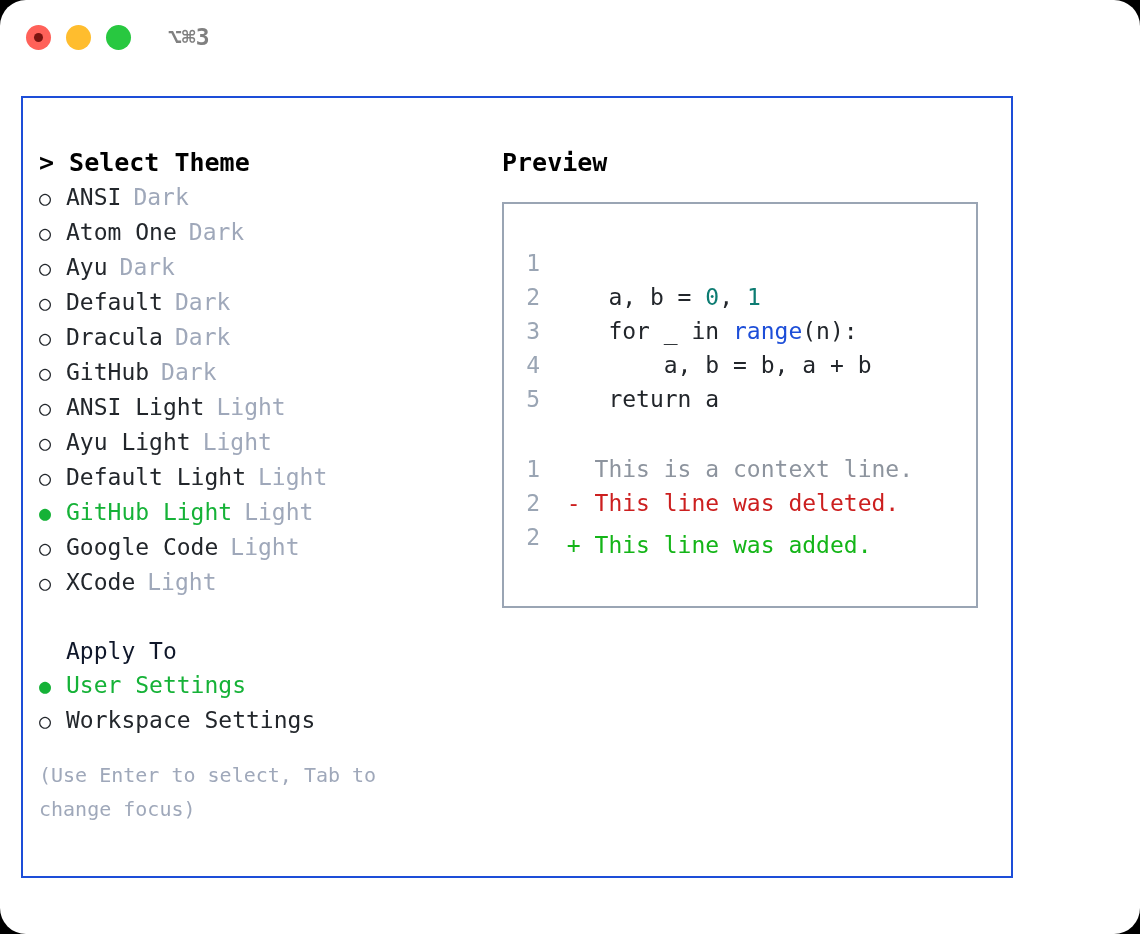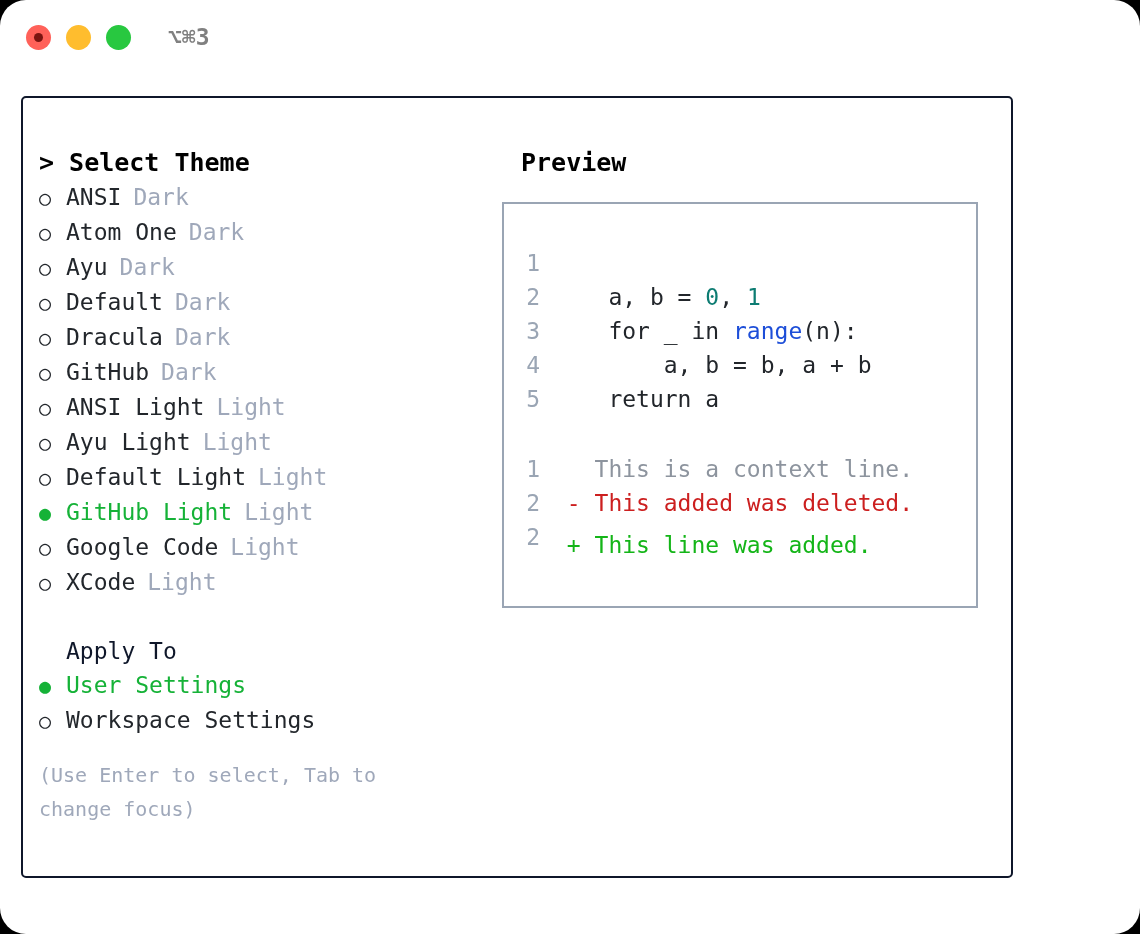--- a/index.html
+++ b/index.html
@@ -73,22 +73,22 @@
     white-space: pre;
   }
 
   
   .panel {
     position: absolute;
     left: 21px;
     top: 96px;
     width: 992px;
     height: 782px;
-    border: 2px solid #0f172a;
-    border-radius: 5px;
+    border: 2px solid #1d4ed8;
+    border-radius: 0;
     box-sizing: border-box;
     background: #ffffff;
   }
 
   .columns {
     position: absolute;
     left: 0;
     top: 0;
     width: 100%;
     height: 100%;
@@ -150,21 +150,20 @@
     left: 479px;
     top: 48px;
     width: 500px;
   }
   .preview-title {
     font-size: 25px;
     font-weight: bold;
     color: #000000;
     line-height: 34px;
     white-space: pre;
-    margin-left: 19px;
   }
   .preview-box {
     margin-top: 22px;
     width: 476px;
     height: 406px;
     border: 2px solid #9aa5b4;
     box-sizing: border-box;
     background: #ffffff;
     padding: 42px 0 0 0;
   }
@@ -245,21 +244,21 @@
           <div id="code-block">
               <div class="code-line"><span class="ln">1</span></div>
               <div class="code-line"><span class="ln">2</span><span><span class="code-text">    a, b = </span><span class="tok-num">0</span><span class="code-text">, </span><span class="tok-num">1</span></span></div>
               <div class="code-line"><span class="ln">3</span><span><span class="code-text">    for _ in </span><span class="tok-call">range</span><span class="code-text">(n):</span></span></div>
               <div class="code-line"><span class="ln">4</span><span><span class="code-text">        a, b = b, a + b</span></span></div>
               <div class="code-line"><span class="ln">5</span><span><span class="code-text">    return a</span></span></div>
             </div>
           <div class="diff-gap"></div>
           <div id="diff-block">
               <div class="code-line"><span class="ln">1</span><span class="diff-ctx">   This is a context line.</span></div>
-              <div class="code-line"><span class="ln">2</span><span class="diff-del"> - This added was deleted.</span></div>
+              <div class="code-line"><span class="ln">2</span><span class="diff-del"> - This line was deleted.</span></div>
               <div class="code-line"><span class="ln">2</span><span class="diff-add"> + This line was added.</span></div>
             </div>
         </div>
       </div>
 
     </div>
   </div>
 </div>
 
 </body></html>

